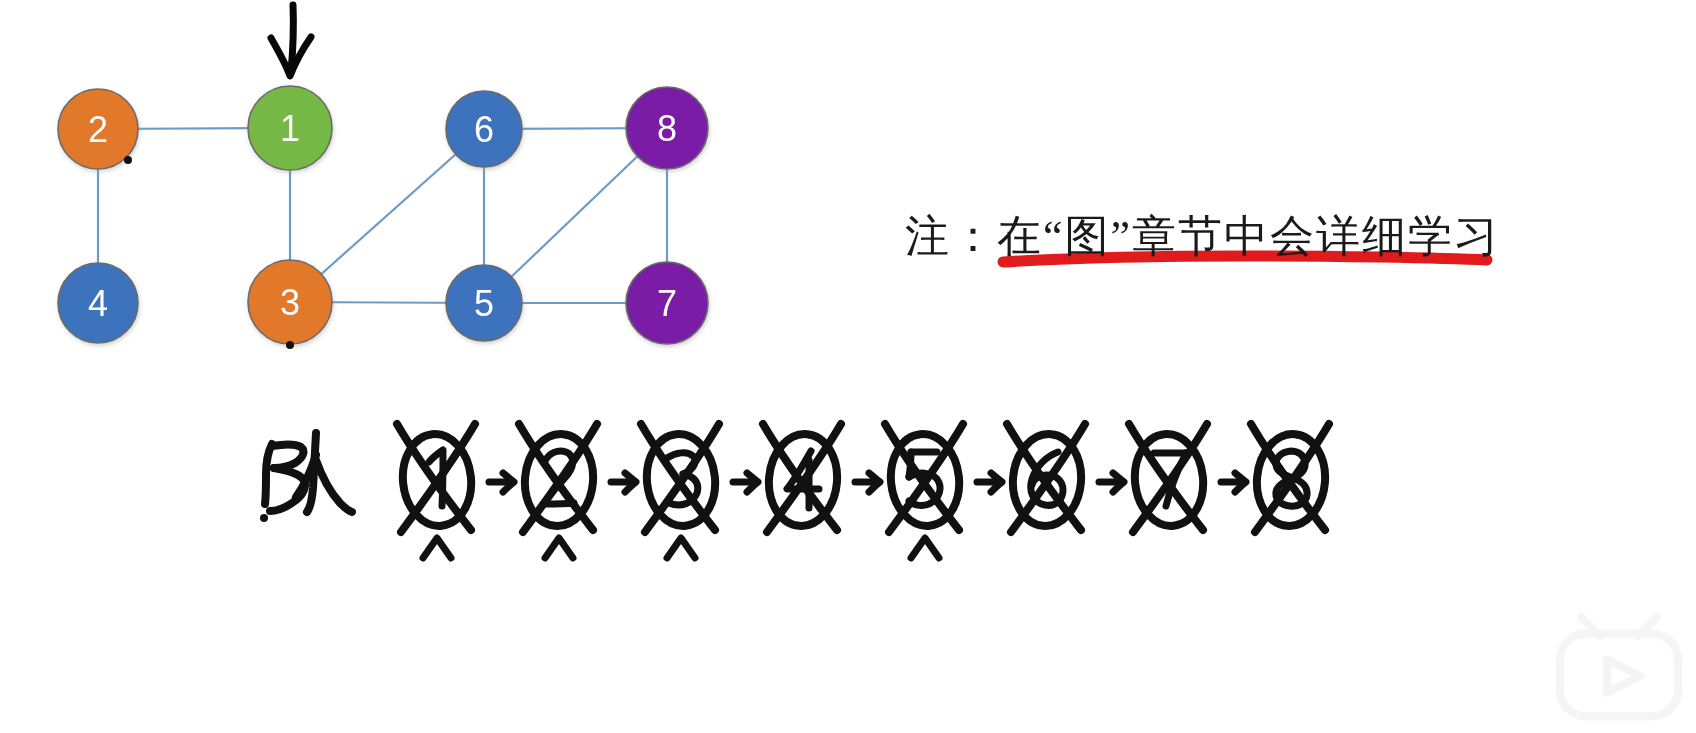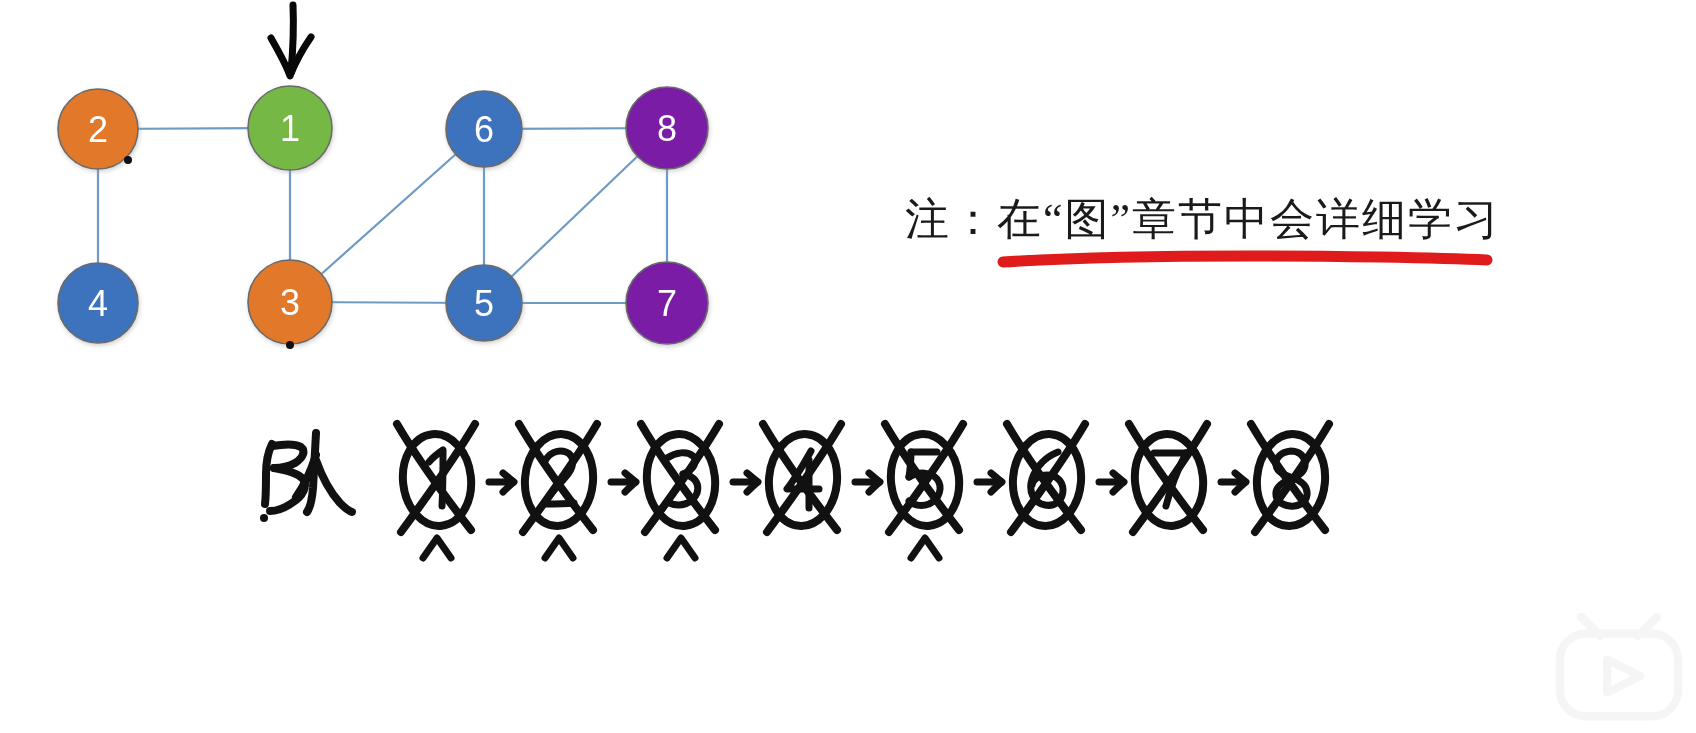--- a/index.html
+++ b/index.html
@@ -25,21 +25,21 @@
     position: absolute;
     left: 0;
     top: 0;
     width: 1696px;
     height: 733px;
   }
   
   .note-text {
     position: absolute;
     left: 905px;
-    top: 196px;
+    top: 213px;
     font-family: "Liberation Serif", "DejaVu Serif", serif;
     font-size: 44px;
     letter-spacing: 2px;
     color: #1a1a1a;
     white-space: nowrap;
     line-height: 1.1;
   }
   .watermark {
     position: absolute;
     right: 2px;

